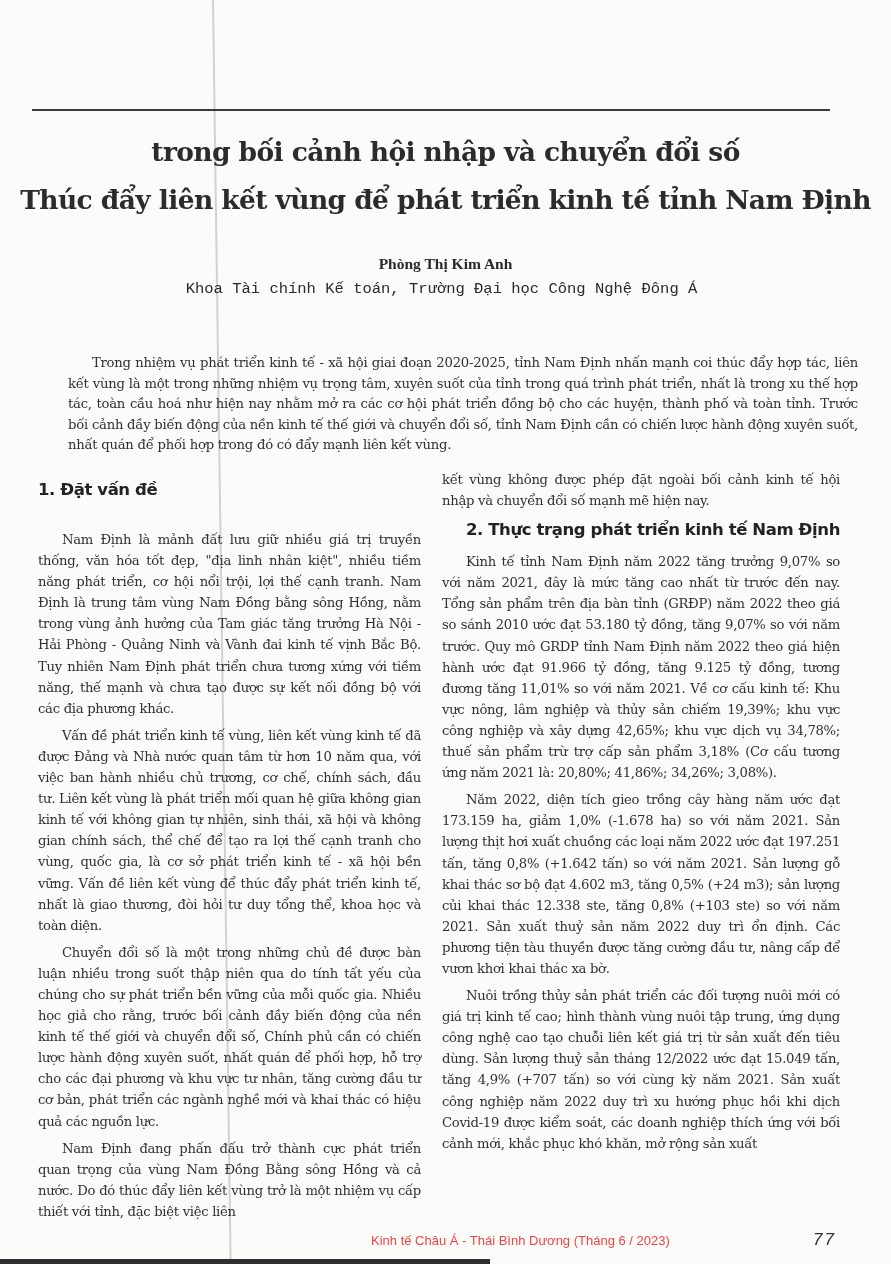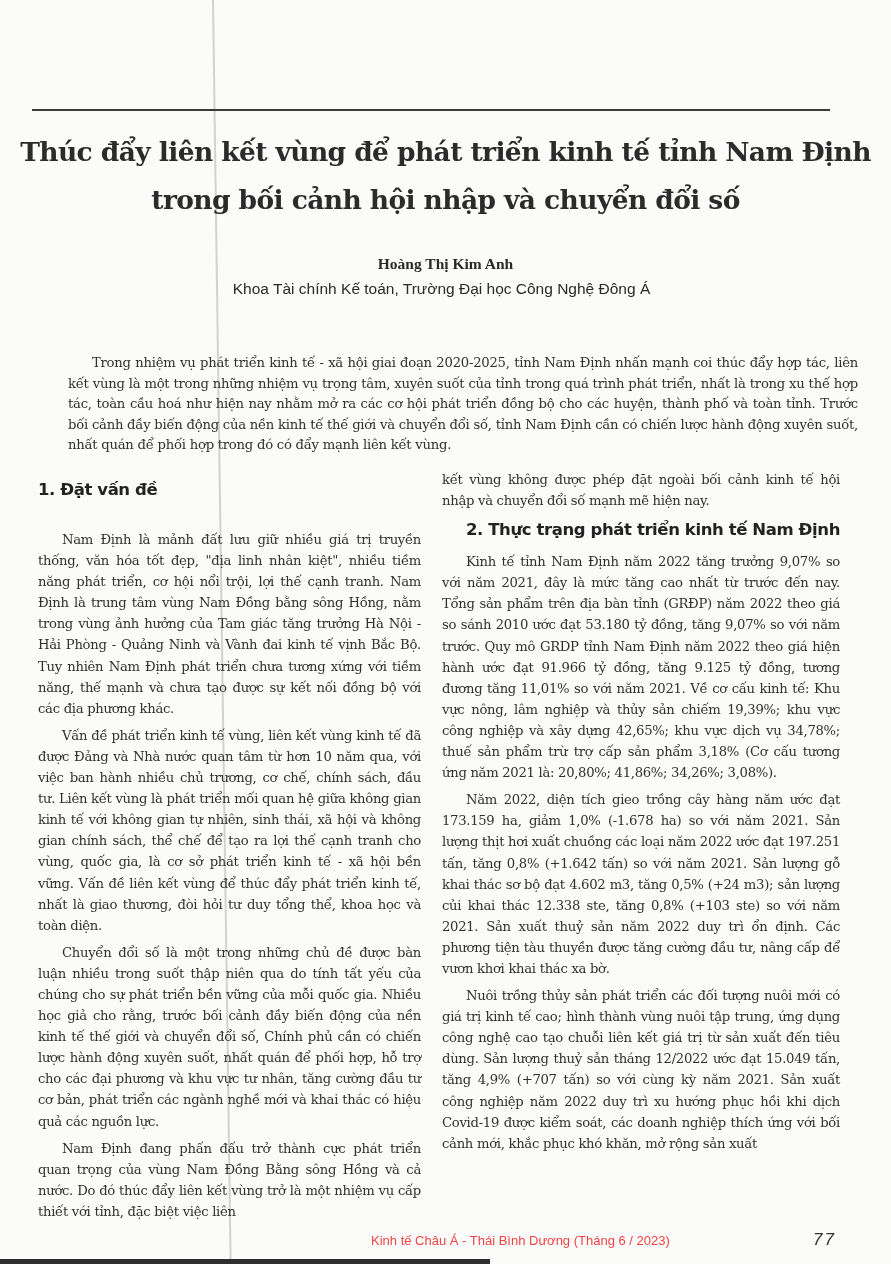--- a/index.html
+++ b/index.html
@@ -38,21 +38,21 @@
     position: absolute; top: 255px; left: 0; width: 891px;
     text-align: center;
     font-family: "Liberation Serif", serif;
     font-weight: bold;
     font-size: 15.5px;
     color: #2a2a2a;
   }
   .affiliation {
     position: absolute; top: 280px; left: 0; width: 883px;
     text-align: center;
-    font-family: Liberation Sans, sans-serif;
+    font-family: Liberation Mono, monospace;
     font-size: 15.5px;
     color: #2a2a2a;
   }
   .abstract {
     position: absolute; top: 340px; left: 55px; width: 790px;
     font-family: "DejaVu Serif", serif;
     font-size: 13.2px;
     line-height: 20.6px;
     text-align: justify;
     text-indent: 24px;
@@ -103,25 +103,25 @@
   }
 </style>
 </head>
 <body>
 
 <div class="page">
   <div class="scan-line"></div>
   <div class="top-rule"></div>
 
   <div class="title">
+    <div>trong bối cảnh hội nhập và chuyển đổi số</div>
     <div>Thúc đẩy liên kết vùng để phát triển kinh tế tỉnh Nam Định</div>
-    <div>trong bối cảnh hội nhập và chuyển đổi số</div>
   </div>
 
-  <div class="author">Hoàng Thị Kim Anh</div>
+  <div class="author">Phòng Thị Kim Anh</div>
   <div class="affiliation">Khoa Tài chính Kế toán, Trường Đại học Công Nghệ Đông Á</div>
 
   <p class="abstract">Trong nhiệm vụ phát triển kinh tế - xã hội giai đoạn 2020-2025, tỉnh Nam Định nhấn mạnh coi thúc đẩy hợp tác, liên kết vùng là một trong những nhiệm vụ trọng tâm, xuyên suốt của tỉnh trong quá trình phát triển, nhất là trong xu thế hợp tác, toàn cầu hoá như hiện nay nhằm mở ra các cơ hội phát triển đồng bộ cho các huyện, thành phố và toàn tỉnh. Trước bối cảnh đầy biến động của nền kinh tế thế giới và chuyển đổi số, tỉnh Nam Định cần có chiến lược hành động xuyên suốt, nhất quán để phối hợp trong đó có đẩy mạnh liên kết vùng.</p>
 
   <div class="col col-left">
     <div class="section-heading">1. Đặt vấn đề</div>
     <p>Nam Định là mảnh đất lưu giữ nhiều giá trị truyền thống, văn hóa tốt đẹp, "địa linh nhân kiệt", nhiều tiềm năng phát triển, cơ hội nổi trội, lợi thế cạnh tranh. Nam Định là trung tâm vùng Nam Đồng bằng sông Hồng, nằm trong vùng ảnh hưởng của Tam giác tăng trưởng Hà Nội - Hải Phòng - Quảng Ninh và Vành đai kinh tế vịnh Bắc Bộ. Tuy nhiên Nam Định phát triển chưa tương xứng với tiềm năng, thế mạnh và chưa tạo được sự kết nối đồng bộ với các địa phương khác.</p>
     <p>Vấn đề phát triển kinh tế vùng, liên kết vùng kinh tế đã được Đảng và Nhà nước quan tâm từ hơn 10 năm qua, với việc ban hành nhiều chủ trương, cơ chế, chính sách, đầu tư. Liên kết vùng là phát triển mối quan hệ giữa không gian kinh tế với không gian tự nhiên, sinh thái, xã hội và không gian chính sách, thể chế để tạo ra lợi thế cạnh tranh cho vùng, quốc gia, là cơ sở phát triển kinh tế - xã hội bền vững. Vấn đề liên kết vùng để thúc đẩy phát triển kinh tế, nhất là giao thương, đòi hỏi tư duy tổng thể, khoa học và toàn diện.</p>
     <p>Chuyển đổi số là một trong những chủ đề được bàn luận nhiều trong suốt thập niên qua do tính tất yếu của chúng cho sự phát triển bền vững của mỗi quốc gia. Nhiều học giả cho rằng, trước bối cảnh đầy biến động của nền kinh tế thế giới và chuyển đổi số, Chính phủ cần có chiến lược hành động xuyên suốt, nhất quán để phối hợp, hỗ trợ cho các đại phương và khu vực tư nhân, tăng cường đầu tư cơ bản, phát triển các ngành nghề mới và khai thác có hiệu quả các nguồn lực.</p>
     <p>Nam Định đang phấn đấu trở thành cực phát triển quan trọng của vùng Nam Đồng Bằng sông Hồng và cả nước. Do đó thúc đẩy liên kết vùng trở là một nhiệm vụ cấp thiết với tỉnh, đặc biệt việc liên</p>

